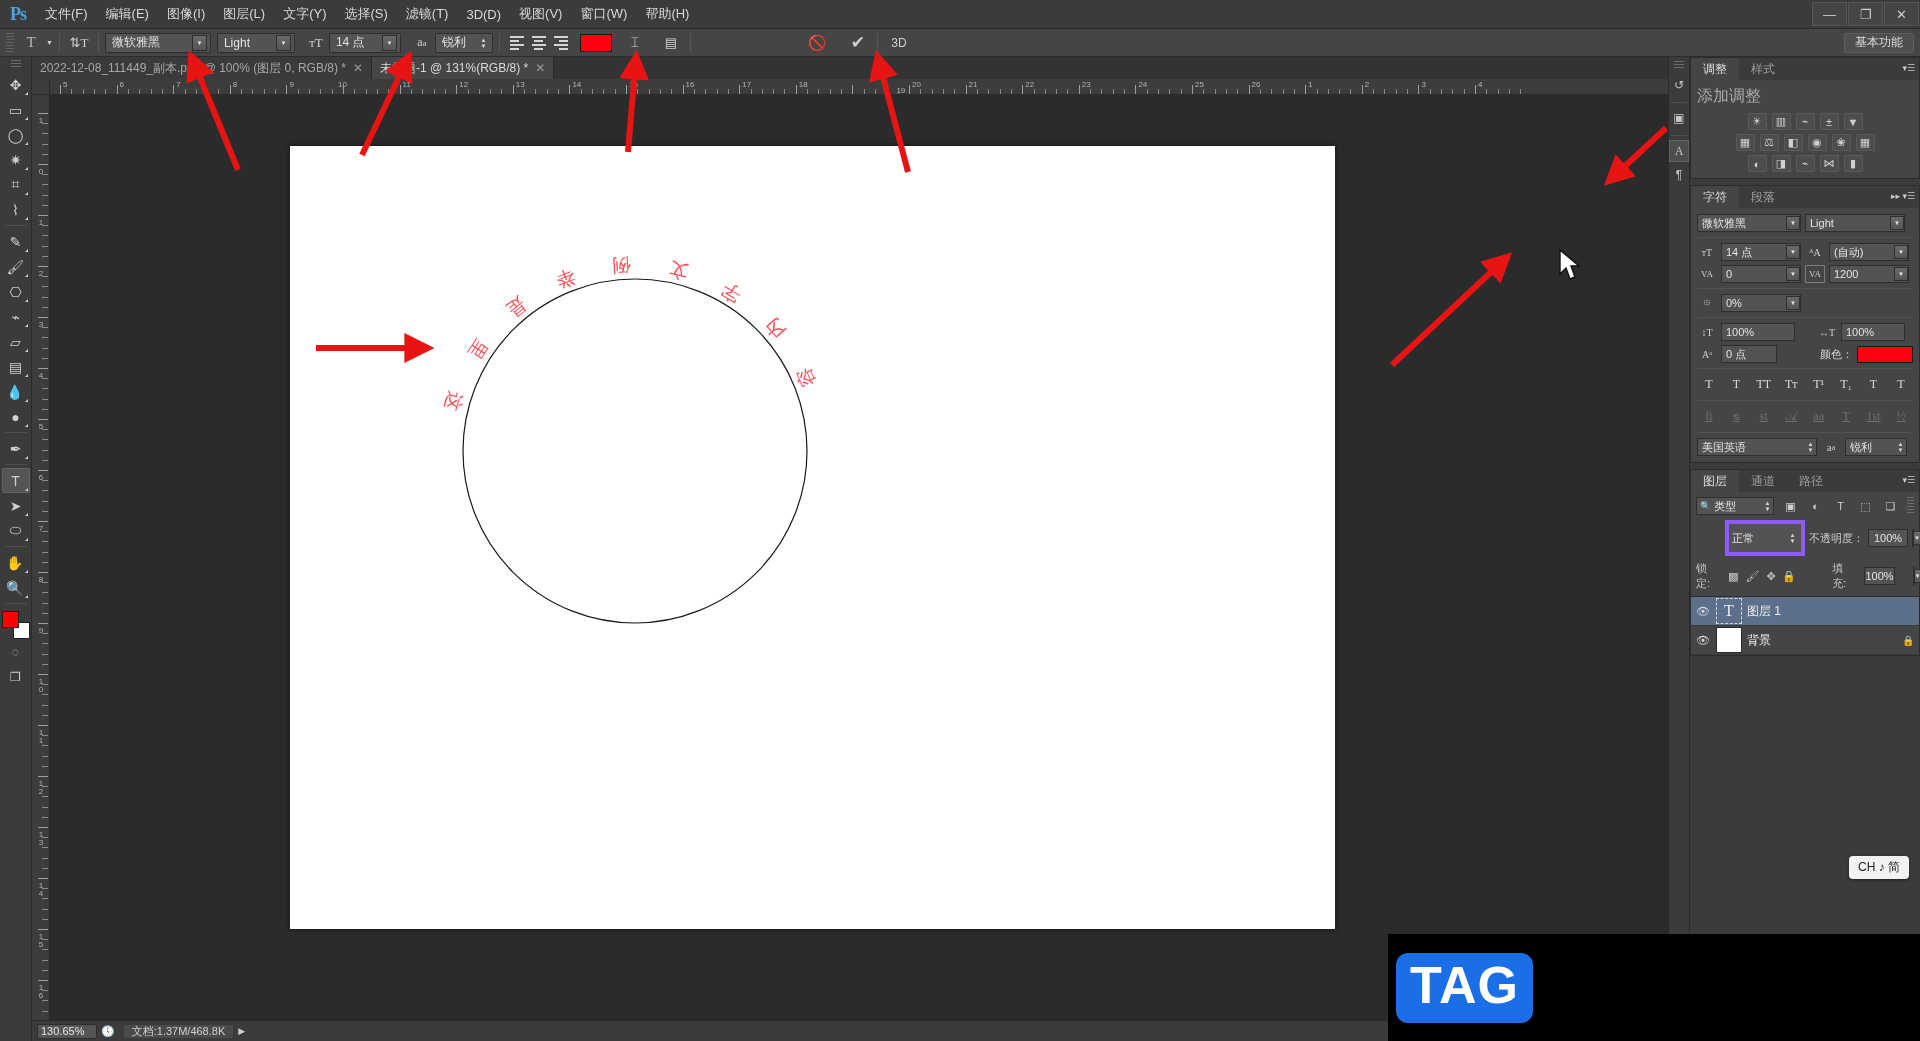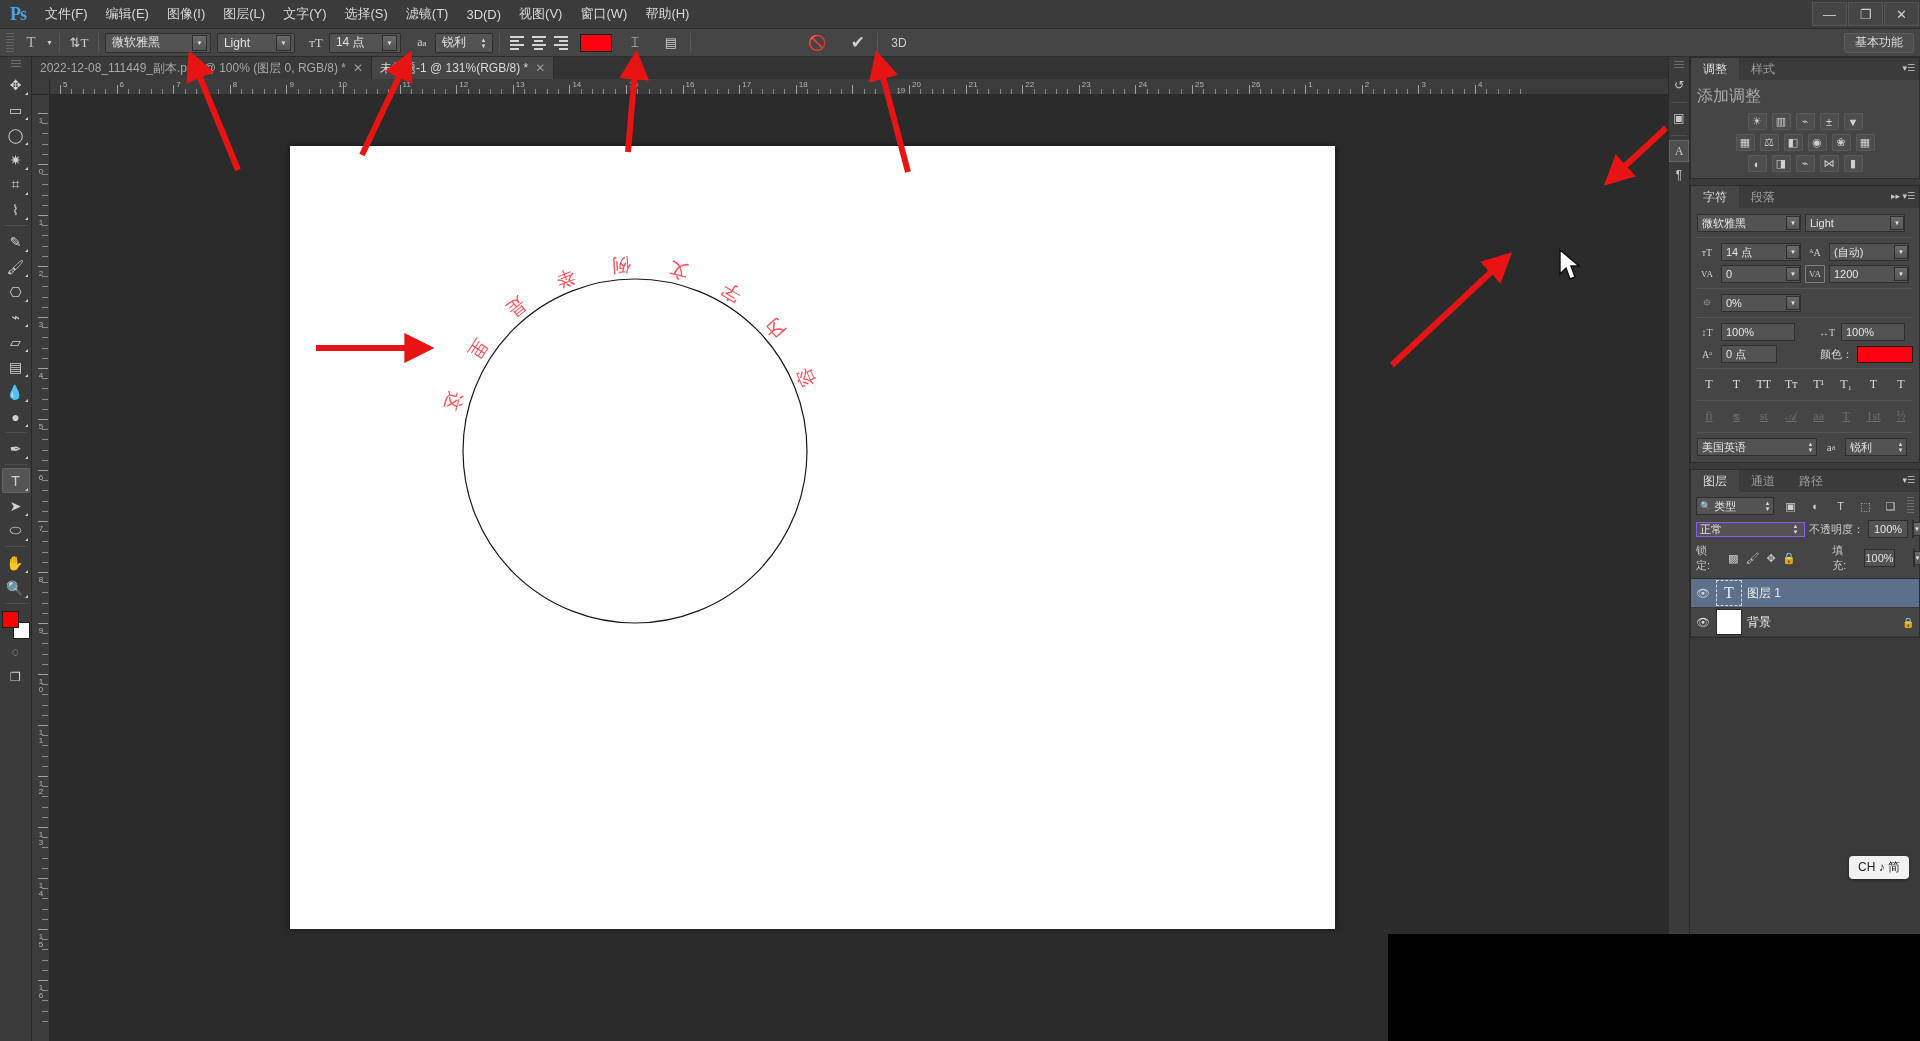--- a/index.html
+++ b/index.html
@@ -144,21 +144,21 @@
   .styb.dim { color:#6f6f6f;text-decoration:underline; }
 
   
   .lfilter { display:flex; align-items:center; gap:4px; margin-bottom:5px; }
   .lfilter .sel {
     flex:0 0 78px; height:18px; background:#535353; border:1px solid #2e2e2e; display:flex; align-items:center;
     font-size:11px; color:#e4e4e4; padding-left:3px; gap:3px;
   }
   .lfilter .ico { width:20px; height:18px; display:flex; align-items:center; justify-content:center; color:#cdcdcd; font-size:11px; }
   .lrow2 { display:flex; align-items:center; gap:4px; margin-bottom:5px; font-size:11px; color:#c9c9c9; }
-  .blendsel { flex:1; height:15px; background:#535353; border:1px solid #8b5cf6; display:flex; align-items:center; justify-content:space-between; font-size:11px; color:#e4e4e4; padding:0 3px;}
+  .blendsel { flex:1; height:36px; background:#535353; border:4px solid #8b5cf6; display:flex; align-items:center; justify-content:space-between; font-size:11px; color:#e4e4e4; padding:0 3px;margin-left:29px;}
   .opfield { width:40px; height:18px; background:#535353; border:1px solid #2e2e2e; font-size:11px; color:#e4e4e4; display:flex; align-items:center; justify-content:center;}
   .lockrow { display:flex; align-items:center; gap:18px; font-size:11px; color:#c9c9c9; margin-bottom:5px;}
   .layerlist { border-top:1px solid #2e2e2e; }
   .layer { height:29px; display:flex; align-items:center; gap:5px; padding:0 4px; border-bottom:1px solid #3a3a3a;}
   .layer.sel { background:#5c708c; }
   .eye { width:16px; text-align:center; color:#d8d8d8; font-size:11px; }
   .thumb { width:26px; height:26px; background:#fff; border:1px solid #2a2a2a; display:flex; align-items:center; justify-content:center;
     color:#8a8a8a; font-family:"Liberation Serif",serif; font-size:16px;}
   .thumb.txt { background:transparent; border:1px dashed #cfd8e4; color:#e9eef5;}
   .lname { flex:1; font-size:12px; color:#ececec; }
@@ -630,20 +630,26 @@
                   <span class="ctchar" style="left: 378.888px; top: 111.194px; color: rgb(255, 77, 85); transform: rotate(193.5deg);">文</span>
                   <span class="ctchar" style="left: 431.827px; top: 132.853px; color: rgb(255, 77, 85); transform: rotate(211deg);">字</span>
                   <span class="ctchar" style="left: 475.804px; top: 169.427px; color: rgb(255, 77, 85); transform: rotate(228.5deg);">内</span>
                   <span class="ctchar" style="left: 506.747px; top: 217.534px; color: rgb(255, 77, 85); transform: rotate(246deg);">容</span>
                 </div>
             </div>
           </div>
         </div>
       </div>
 
+      <div class="statusbar">
+        <div class="zoomfield">130.65%</div>
+        <div style="margin-left:4px;font-size:11px;">🕔</div>
+        <div class="statseg">文档:1.37M/468.8K</div>
+        <div style="margin-left:4px;font-size:9px;">▶</div>
+      </div>
     </div>
 
     <div class="rightdock">
       <div class="iconrail">
         <div class="railgrip"></div>
         <div class="railico">↺</div>
         <div class="railsep"></div>
         <div class="railico">▣</div>
         <div class="railsep"></div>
         <div class="railico sel" style="font-family:'Liberation Serif',serif;">A</div>
@@ -903,15 +909,16 @@
     <line x1="1666" y1="128" x2="1610" y2="180" stroke="#e81414" stroke-width="6" marker-end="url(#ah)"></line>
   </svg>
 
   <svg class="arrow" style="left:1558px;top:248px;width:26px;height:36px;">
     <path d="M2,2 L2,26 L8,20 L12,31 L17,29 L13,18 L21,18 Z" fill="#ffffff" stroke="#111" stroke-width="1.4"></path>
   </svg>
 
   <div class="ime" style="left:1849px;top:856px;">CH ♪ 简</div>
 
   <div class="watermark" style="left:1388px;top:934px;width:532px;height:107px;">
+    <div class="wm-tag">TAG</div>
   </div>
 
 </div>
 
 </body></html>

